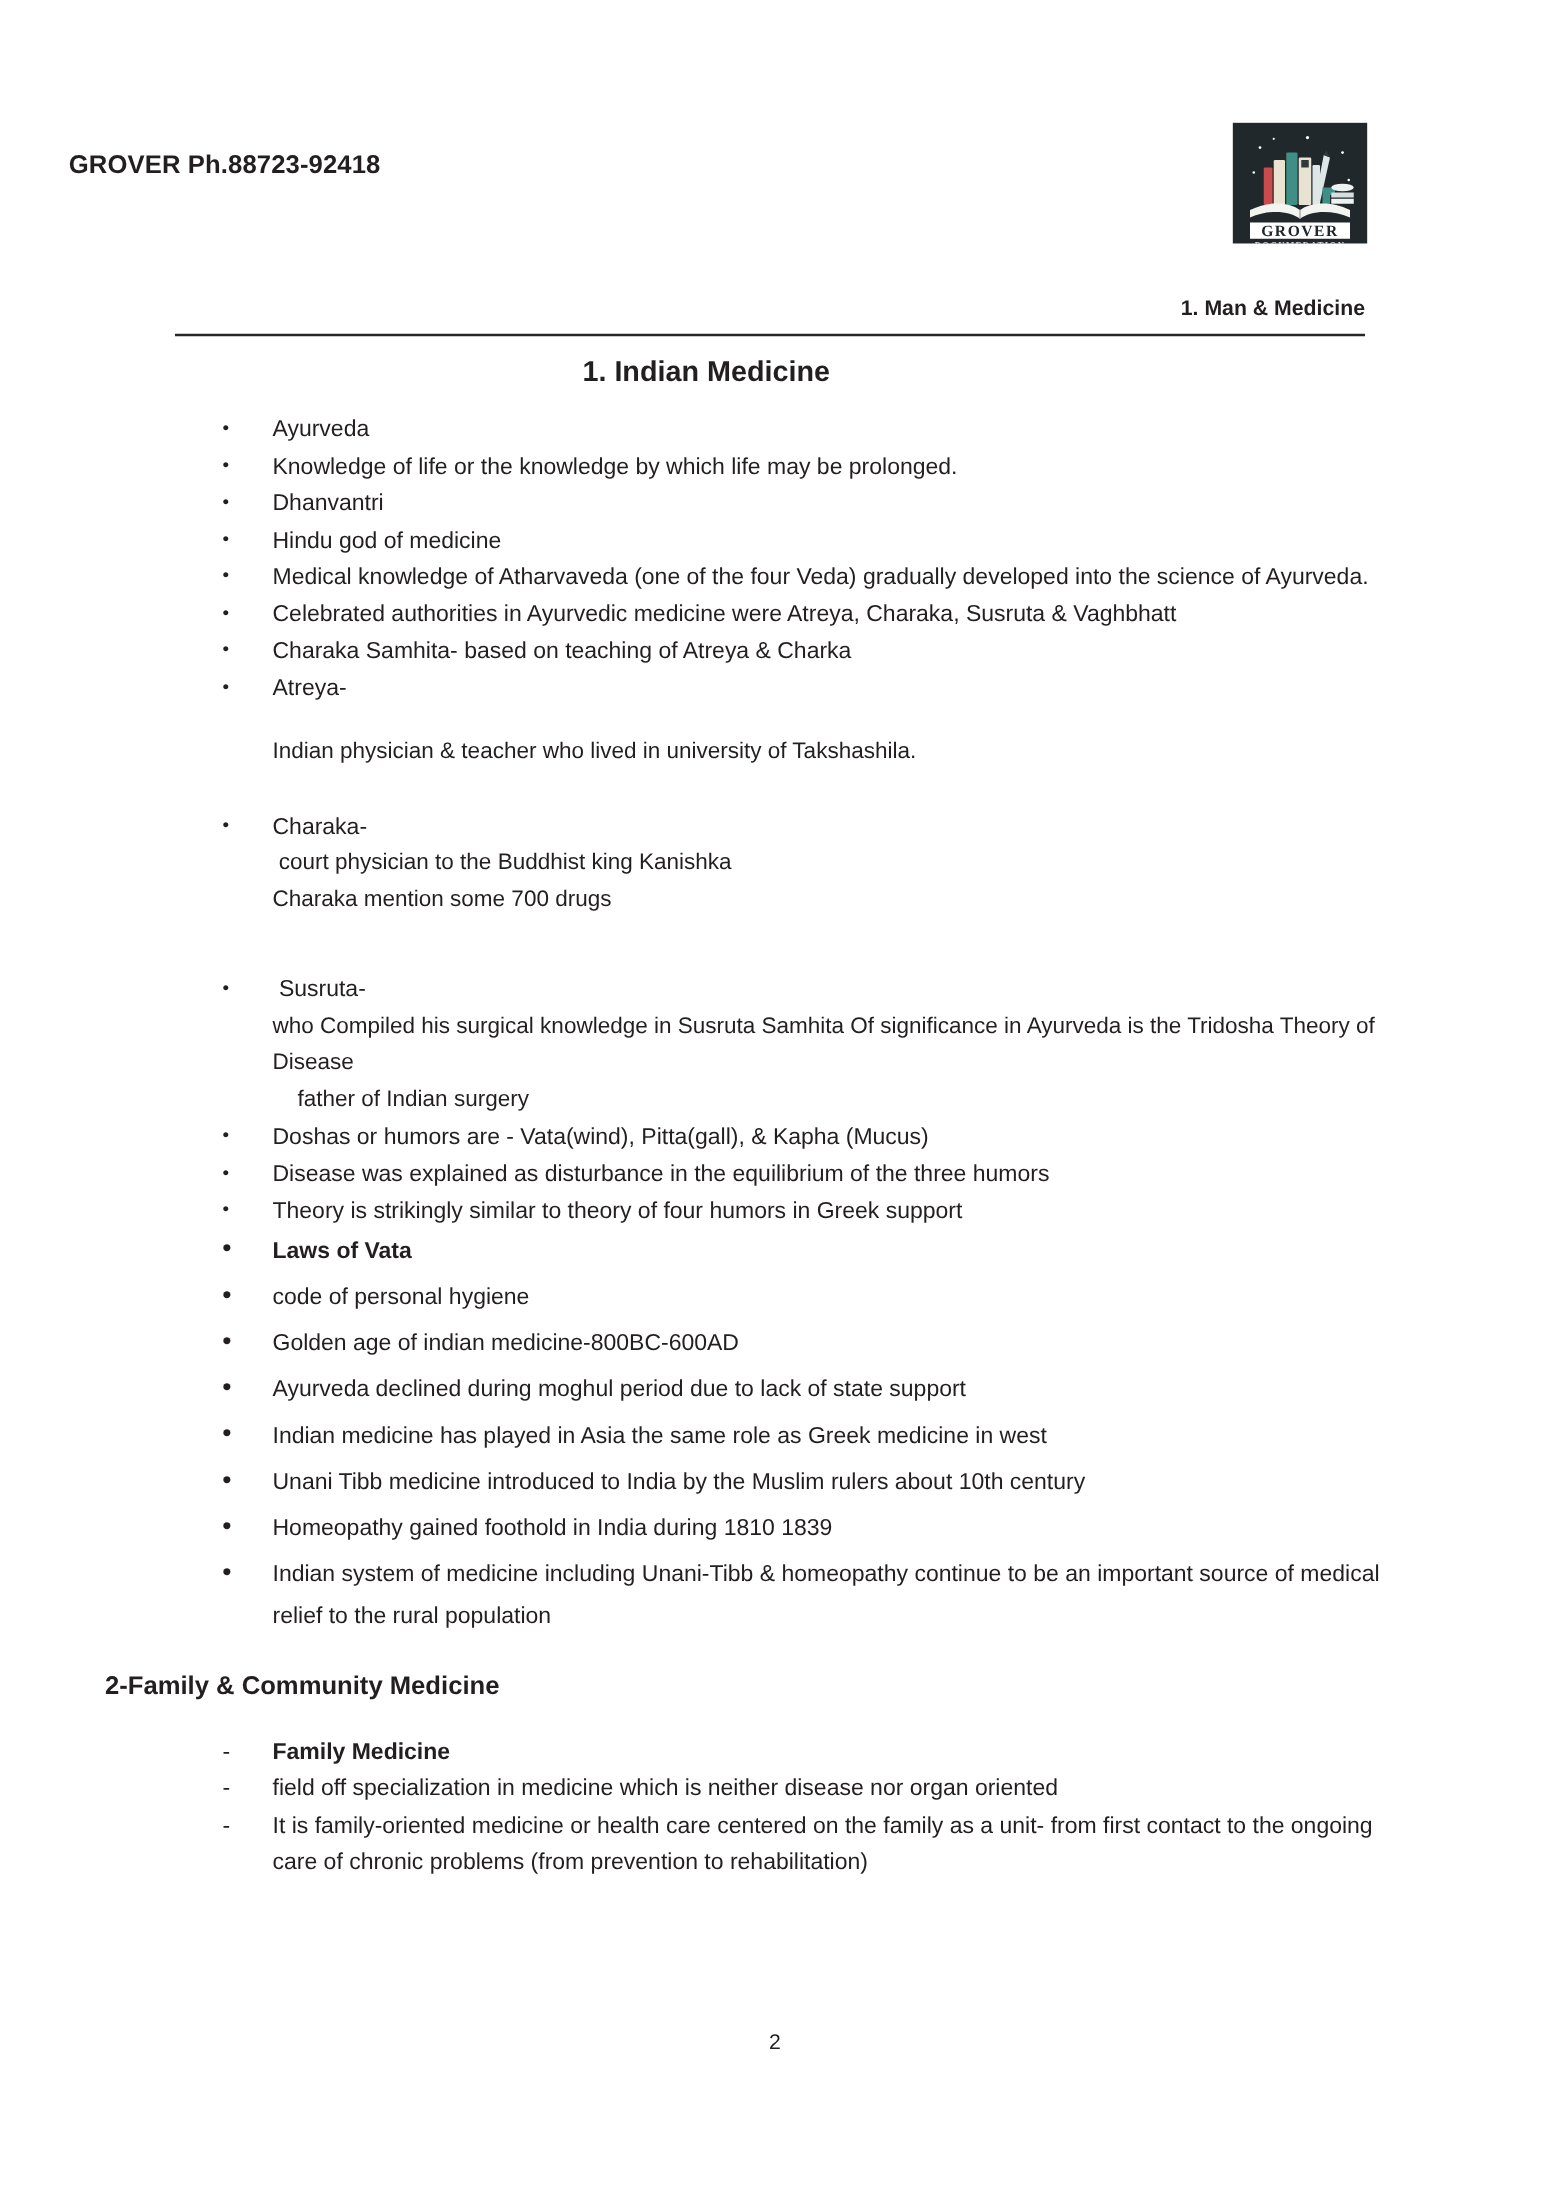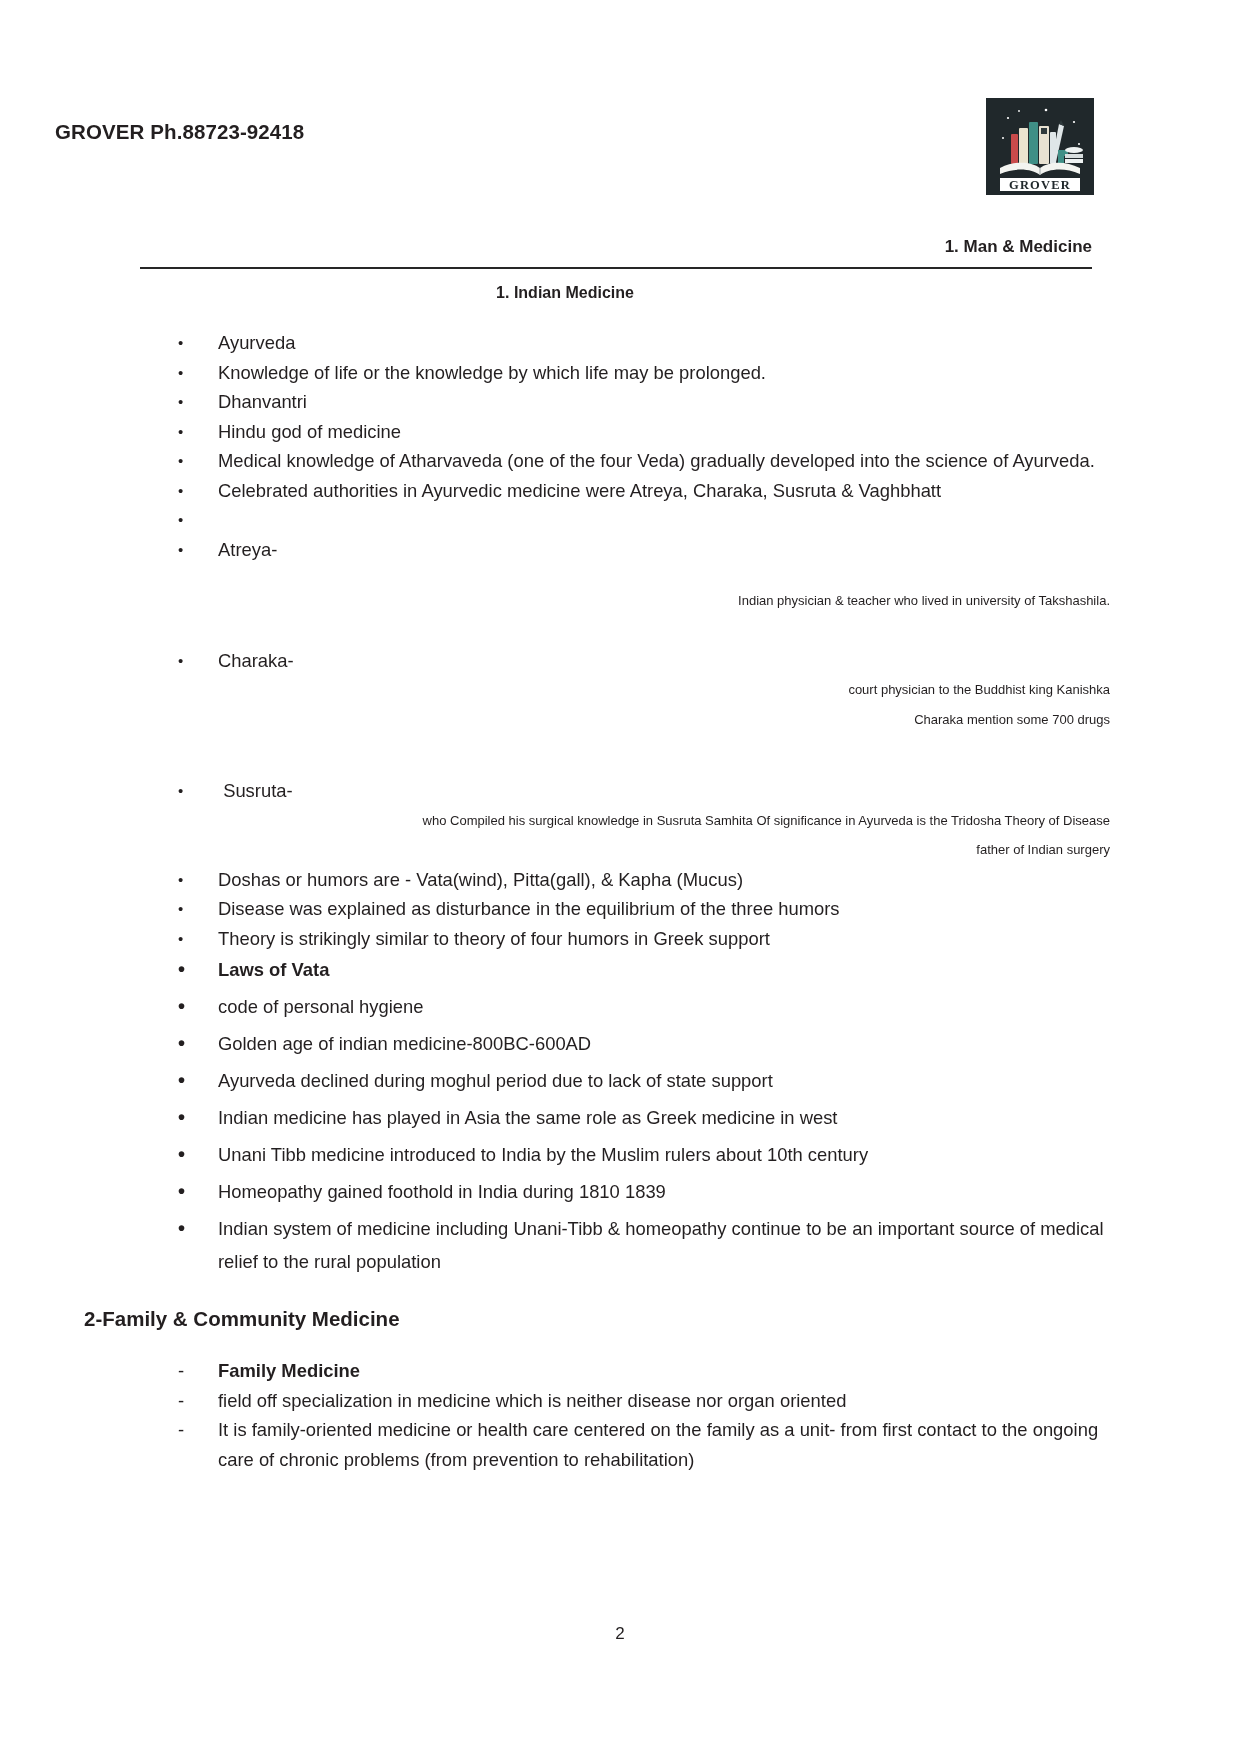--- a/index.html
+++ b/index.html
@@ -73,21 +73,21 @@
     border-top: 2px solid #262626;
   }
 
   
   .doc-title {
     position: absolute;
     top: 284px;
     left: 140px;
     width: 850px;
     text-align: center;
-    font-size: 16px;
+    font-size: 23px;
     font-weight: bold;
   }
 
   
   .content {
     position: absolute;
     top: 328px;
     left: 0;
     width: 1240px;
   }
@@ -144,26 +144,25 @@
     margin-left: 178px;
     font-size: 18.4px;
     line-height: 29.5px;
   }
   .grp-dash .rtext {
     margin-right: 130px;
   }
 
   
   .plain {
-    font-size: 13px;
+    font-size: 18px;
     line-height: 29.5px;
     margin-left: 218px;
     margin-right: 130px;
     white-space: pre-wrap;
-    text-align: right;
   }
   .plain.deep { margin-left: 228px; }
 
   .vspace-sm { height: 12px; }
   .vspace-md { height: 22px; }
   .vspace-lg { height: 30px; }
 
   .bold { font-weight: bold; }
 
   .sub-heading {
@@ -258,20 +257,21 @@
       <div class="row">
         <span class="marker">•</span>
         <span class="rtext">Medical knowledge of Atharvaveda (one of the four Veda) gradually developed into the science of Ayurveda.</span>
       </div>
       <div class="row">
         <span class="marker">•</span>
         <span class="rtext">Celebrated authorities in Ayurvedic medicine were Atreya, Charaka, Susruta &amp; Vaghbhatt</span>
       </div>
       <div class="row">
         <span class="marker">•</span>
+        <span class="rtext">Charaka Samhita- based on teaching of Atreya &amp; Charka</span>
       </div>
 
       <div class="row">
         <span class="marker">•</span>
         <span class="rtext">Atreya-</span>
       </div>
       <div class="vspace-md"></div>
       <div class="plain">Indian physician &amp; teacher who lived in university of Takshashila.</div>
       <div class="vspace-lg"></div>
 

